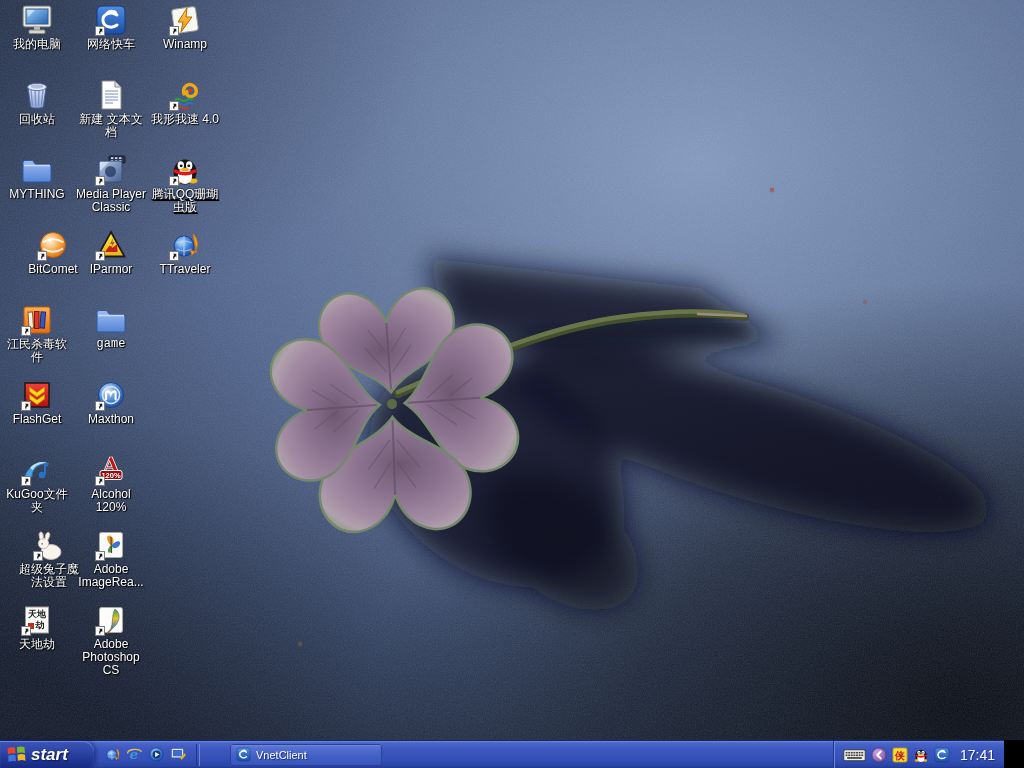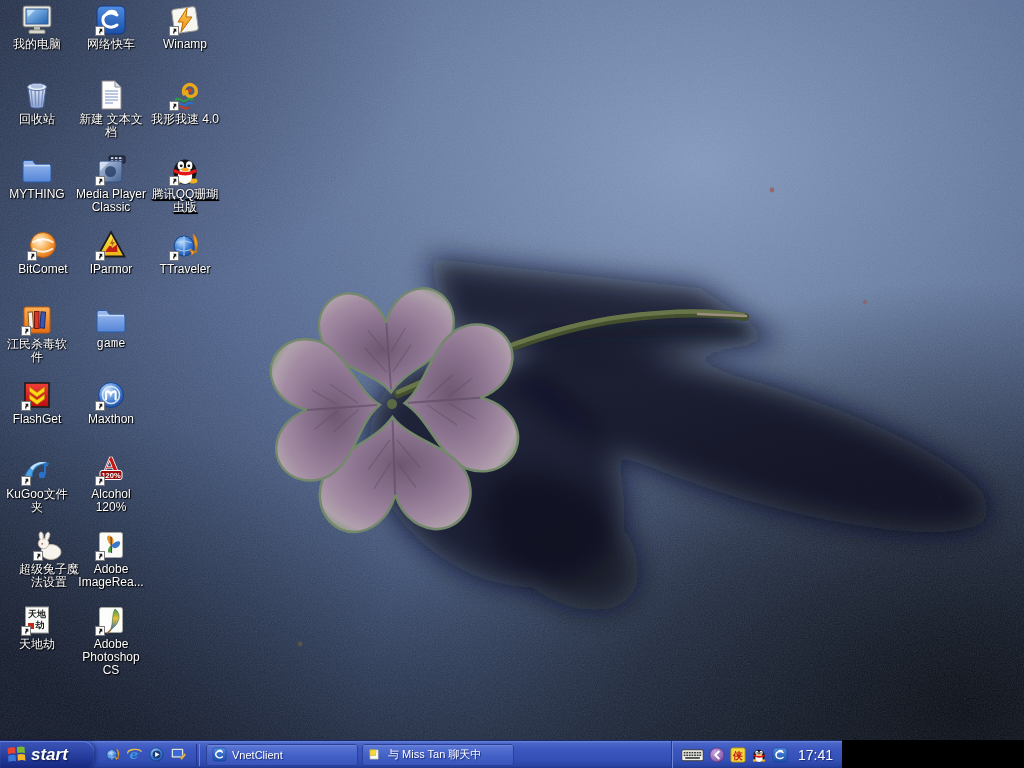--- a/index.html
+++ b/index.html
@@ -7,35 +7,35 @@
   
   .wall{position:absolute;left:0;top:0;width:1024px;height:740px;display:block;}
   
   .dicon{position:absolute;width:72px;text-align:center;cursor:default;}
   .dicon .art{position:relative;width:32px;height:32px;margin:0 auto;}
   .dicon .art svg{display:block;}
   .dicon .sc-arrow{position:absolute;left:0;bottom:0;width:10px;height:10px;background:#fff;border:1px solid #7b7b7b;box-sizing:border-box;}
   .dicon .lbl{margin-top:2px;font-size:12px;line-height:13px;color:#fff;
     text-shadow:1px 1px 1px #000,0 0 2px #000;word-wrap:break-word;}
   
-  .taskbar{position:absolute;left:0;bottom:0;width:842px;height:28px;display:flex;align-items:center;
+  .taskbar{position:absolute;left:0;bottom:0;width:1004px;height:28px;display:flex;align-items:center;
     background:linear-gradient(180deg,#6b86d8 0%,#4a66c8 8%,#3c58c0 30%,#3450b6 70%,#2a44a4 92%,#203a90 100%);
     border-top:1px solid #152a6e;box-sizing:border-box;}
   .start-btn{height:28px;width:94px;display:flex;align-items:center;gap:5px;padding-left:7px;box-sizing:border-box;
     background:linear-gradient(180deg,#3c55b8 0%,#2c44a4 40%,#1e3390 75%,#16287c 100%);
     border-radius:0 11px 11px 0;box-shadow:inset 0 1px 1px rgba(160,180,255,.5),2px 0 4px rgba(0,10,60,.45);
     color:#fff;font-size:17px;font-weight:bold;font-style:italic;text-shadow:1px 1px 2px #0a1440;}
   .ql{display:flex;align-items:center;gap:4px;padding:0 7px 0 9px;}
   .ql-item{width:18px;height:18px;display:flex;align-items:center;justify-content:center;}
   .tb-divider{width:2px;height:22px;border-left:1px solid #24378e;border-right:1px solid #6d84d8;margin:0 2px;}
   .tb-buttons{display:flex;align-items:center;gap:4px;padding-left:4px;}
   .tb-btn{width:152px;height:22px;display:flex;align-items:center;gap:5px;padding:0 6px;box-sizing:border-box;
     border-radius:3px;background:linear-gradient(180deg,#7b94e4 0%,#5672d2 14%,#4260c6 55%,#3854ba 100%);
     box-shadow:inset 0 0 0 1px #2c4098,inset 0 1px 0 rgba(255,255,255,.4);
-    color:#fff;font-size:11px;white-space:nowrap;overflow:hidden;text-shadow:1px 1px 1px #1a2c78;}
+    color:#fff;font-size:11px;white-space:nowrap;overflow:hidden;text-shadow:1px 1px 1px #1a2c78;margin-left:24px;}
   .tb-btn .bicon{width:15px;height:15px;flex:0 0 15px;display:flex;align-items:center;justify-content:center;}
   .tray{margin-left:auto;display:flex;align-items:center;gap:5px;padding-right:9px;height:28px;
     border-left:1px solid #6d84d8;box-shadow:-1px 0 0 #24378e;padding-left:8px;}
   .tray-ico{display:flex;align-items:center;justify-content:center;}
   .clock{color:#fff;font-size:14px;margin-left:5px;text-shadow:1px 1px 1px #1a2c78;}
 </style>
 </head>
 <body>
 
 <div id="screen">
@@ -313,21 +313,21 @@
             <path d="M6 17 Q16 22.5 26 17" fill="none" stroke="#e01818" stroke-width="3.4" stroke-linecap="round"></path>
           </svg>
           <div class="sc-arrow">
             <svg width="8" height="8" viewBox="0 0 10 10">
               <path d="M2 8.5 C2 5.5 3.8 4.3 6 4.3 L6 2 L9 5 L6 8 L6 6.3 C4.2 6.3 3 7 2 8.5 Z" fill="#1a1a1a" transform="rotate(-45 5 5)"></path>
             </svg>
           </div>
         </div>
         <div class="lbl">腾讯QQ珊瑚<br>虫版</div>
       </div>
-      <div class="dicon" style="left: 7px; top: 229px;">
+      <div class="dicon" style="left: 17px; top: 229px;">
         <div class="art">
           <svg width="32" height="32" viewBox="0 0 32 32">
             <circle cx="16" cy="16" r="12.5" fill="url(#gComet)" stroke="#b85a10"></circle>
             <path d="M5.5 13.5 Q16 7 26.5 13.5" fill="none" stroke="#fff" stroke-width="2" opacity="0.85"></path>
             <path d="M6 19.5 Q16 26 26 19.5" fill="none" stroke="#fff" stroke-width="2" opacity="0.85"></path>
           </svg>
           <div class="sc-arrow">
             <svg width="8" height="8" viewBox="0 0 10 10">
               <path d="M2 8.5 C2 5.5 3.8 4.3 6 4.3 L6 2 L9 5 L6 8 L6 6.3 C4.2 6.3 3 7 2 8.5 Z" fill="#1a1a1a" transform="rotate(-45 5 5)"></path>
             </svg>
@@ -565,30 +565,20 @@
     <div class="tb-buttons" id="tb-buttons">
         <div class="tb-btn">
           <span class="bicon">
             <svg width="15" height="15" viewBox="0 0 32 32">
               <rect x="2" y="2" width="28" height="28" rx="5" fill="url(#gTel)" stroke="#123a80"></rect>
               <path d="M22 11 C15 6 7 11 8 17 C9 23 17 25 22 21" fill="none" stroke="#fff" stroke-width="3" stroke-linecap="round"></path>
               <path d="M12 9 C15 6.5 19 6.5 21 8.5" fill="none" stroke="#fff" stroke-width="2.4" stroke-linecap="round"></path>
             </svg>
           </span>
           <span>VnetClient</span>
-        </div>
-        <div class="tb-btn">
-          <span class="bicon">
-            <svg width="15" height="15" viewBox="0 0 32 32">
-              <path d="M4 6 L22 6 L22 26 L4 26 Z" fill="#fdfdf8" stroke="#8a8a7a"></path>
-              <path d="M4 6 L16 6 L16 18 L4 18 Z" fill="#f5d73e" stroke="#b89a18"></path>
-              <path d="M16 6 L22 12 L16 12 Z" fill="#e0e0d0"></path>
-            </svg>
-          </span>
-          <span>与  Miss Tan 聊天中</span>
         </div>
       </div>
     <div class="tray">
       <span id="tray-icons" style="display:flex;align-items:center;gap:5px">
           <span class="tray-ico">
             <svg width="23" height="15" viewBox="0 0 22 14">
               <rect x="0.7" y="2.5" width="20.6" height="10.5" rx="1.5" fill="#efefea" stroke="#3c3c3c"></rect>
               <g fill="#3c3c3c">
                 <rect x="2.5" y="4.5" width="1.8" height="1.5"></rect>
                 <rect x="5" y="4.5" width="1.8" height="1.5"></rect>

